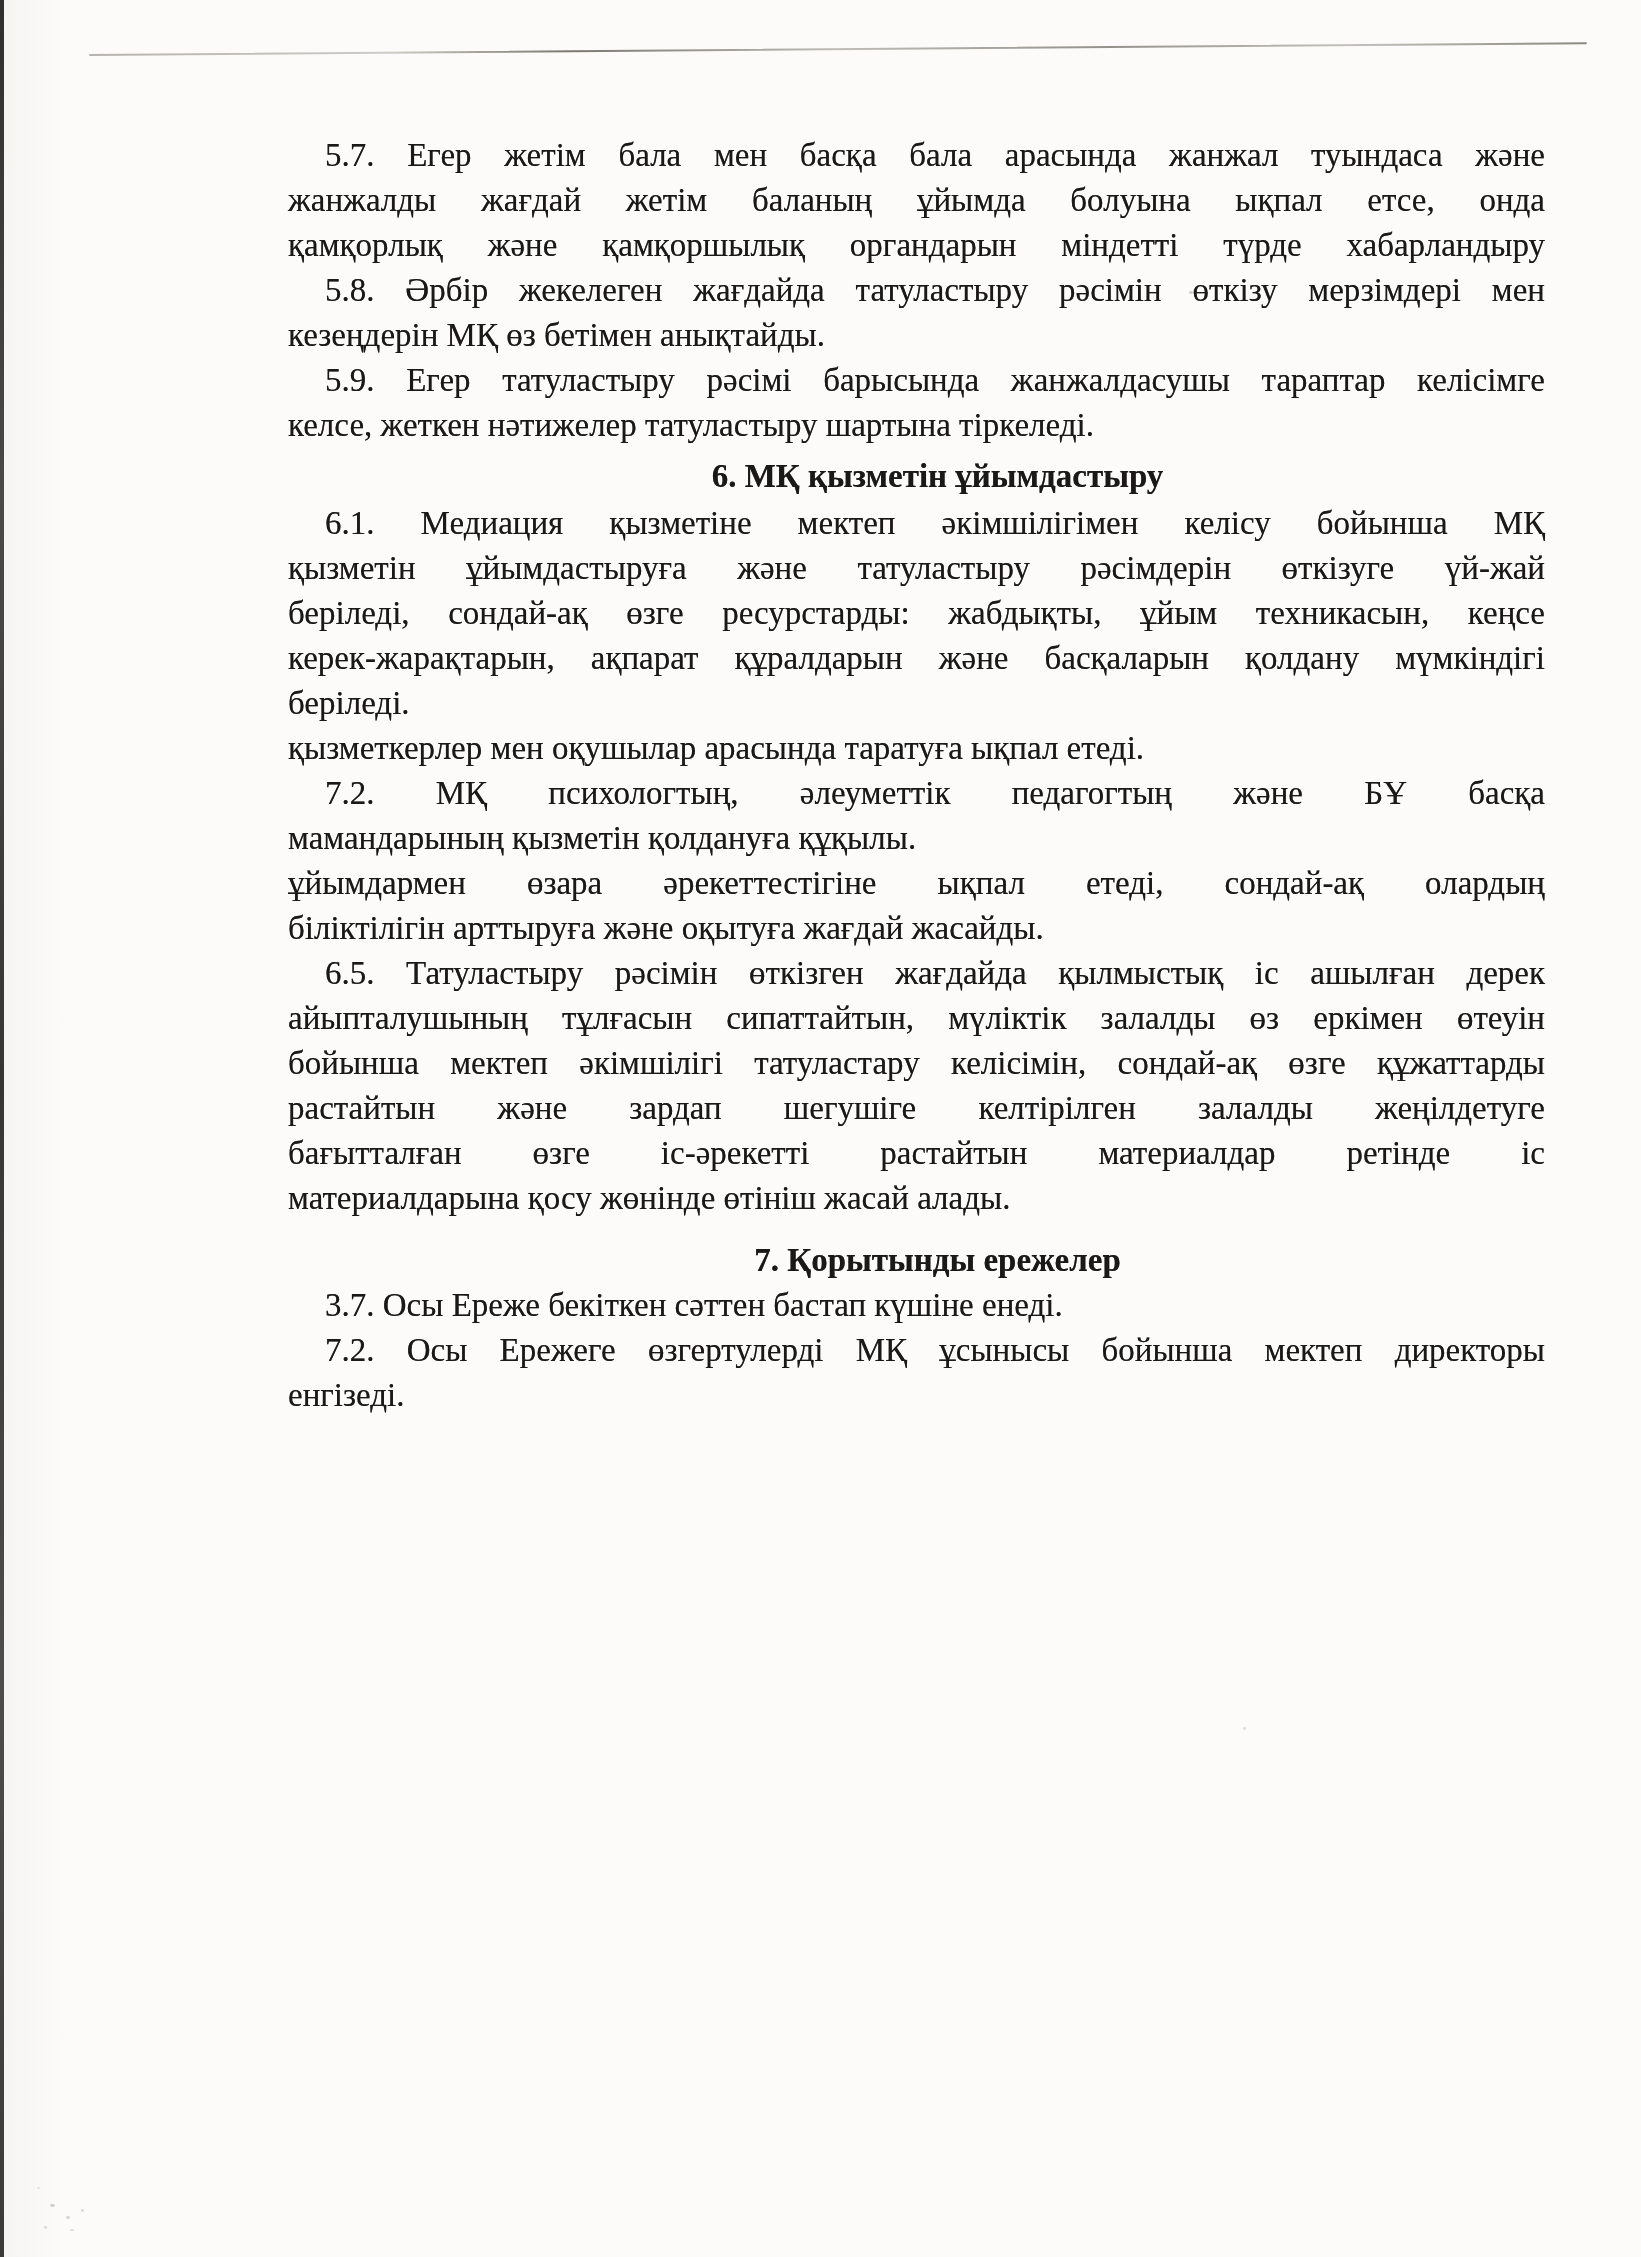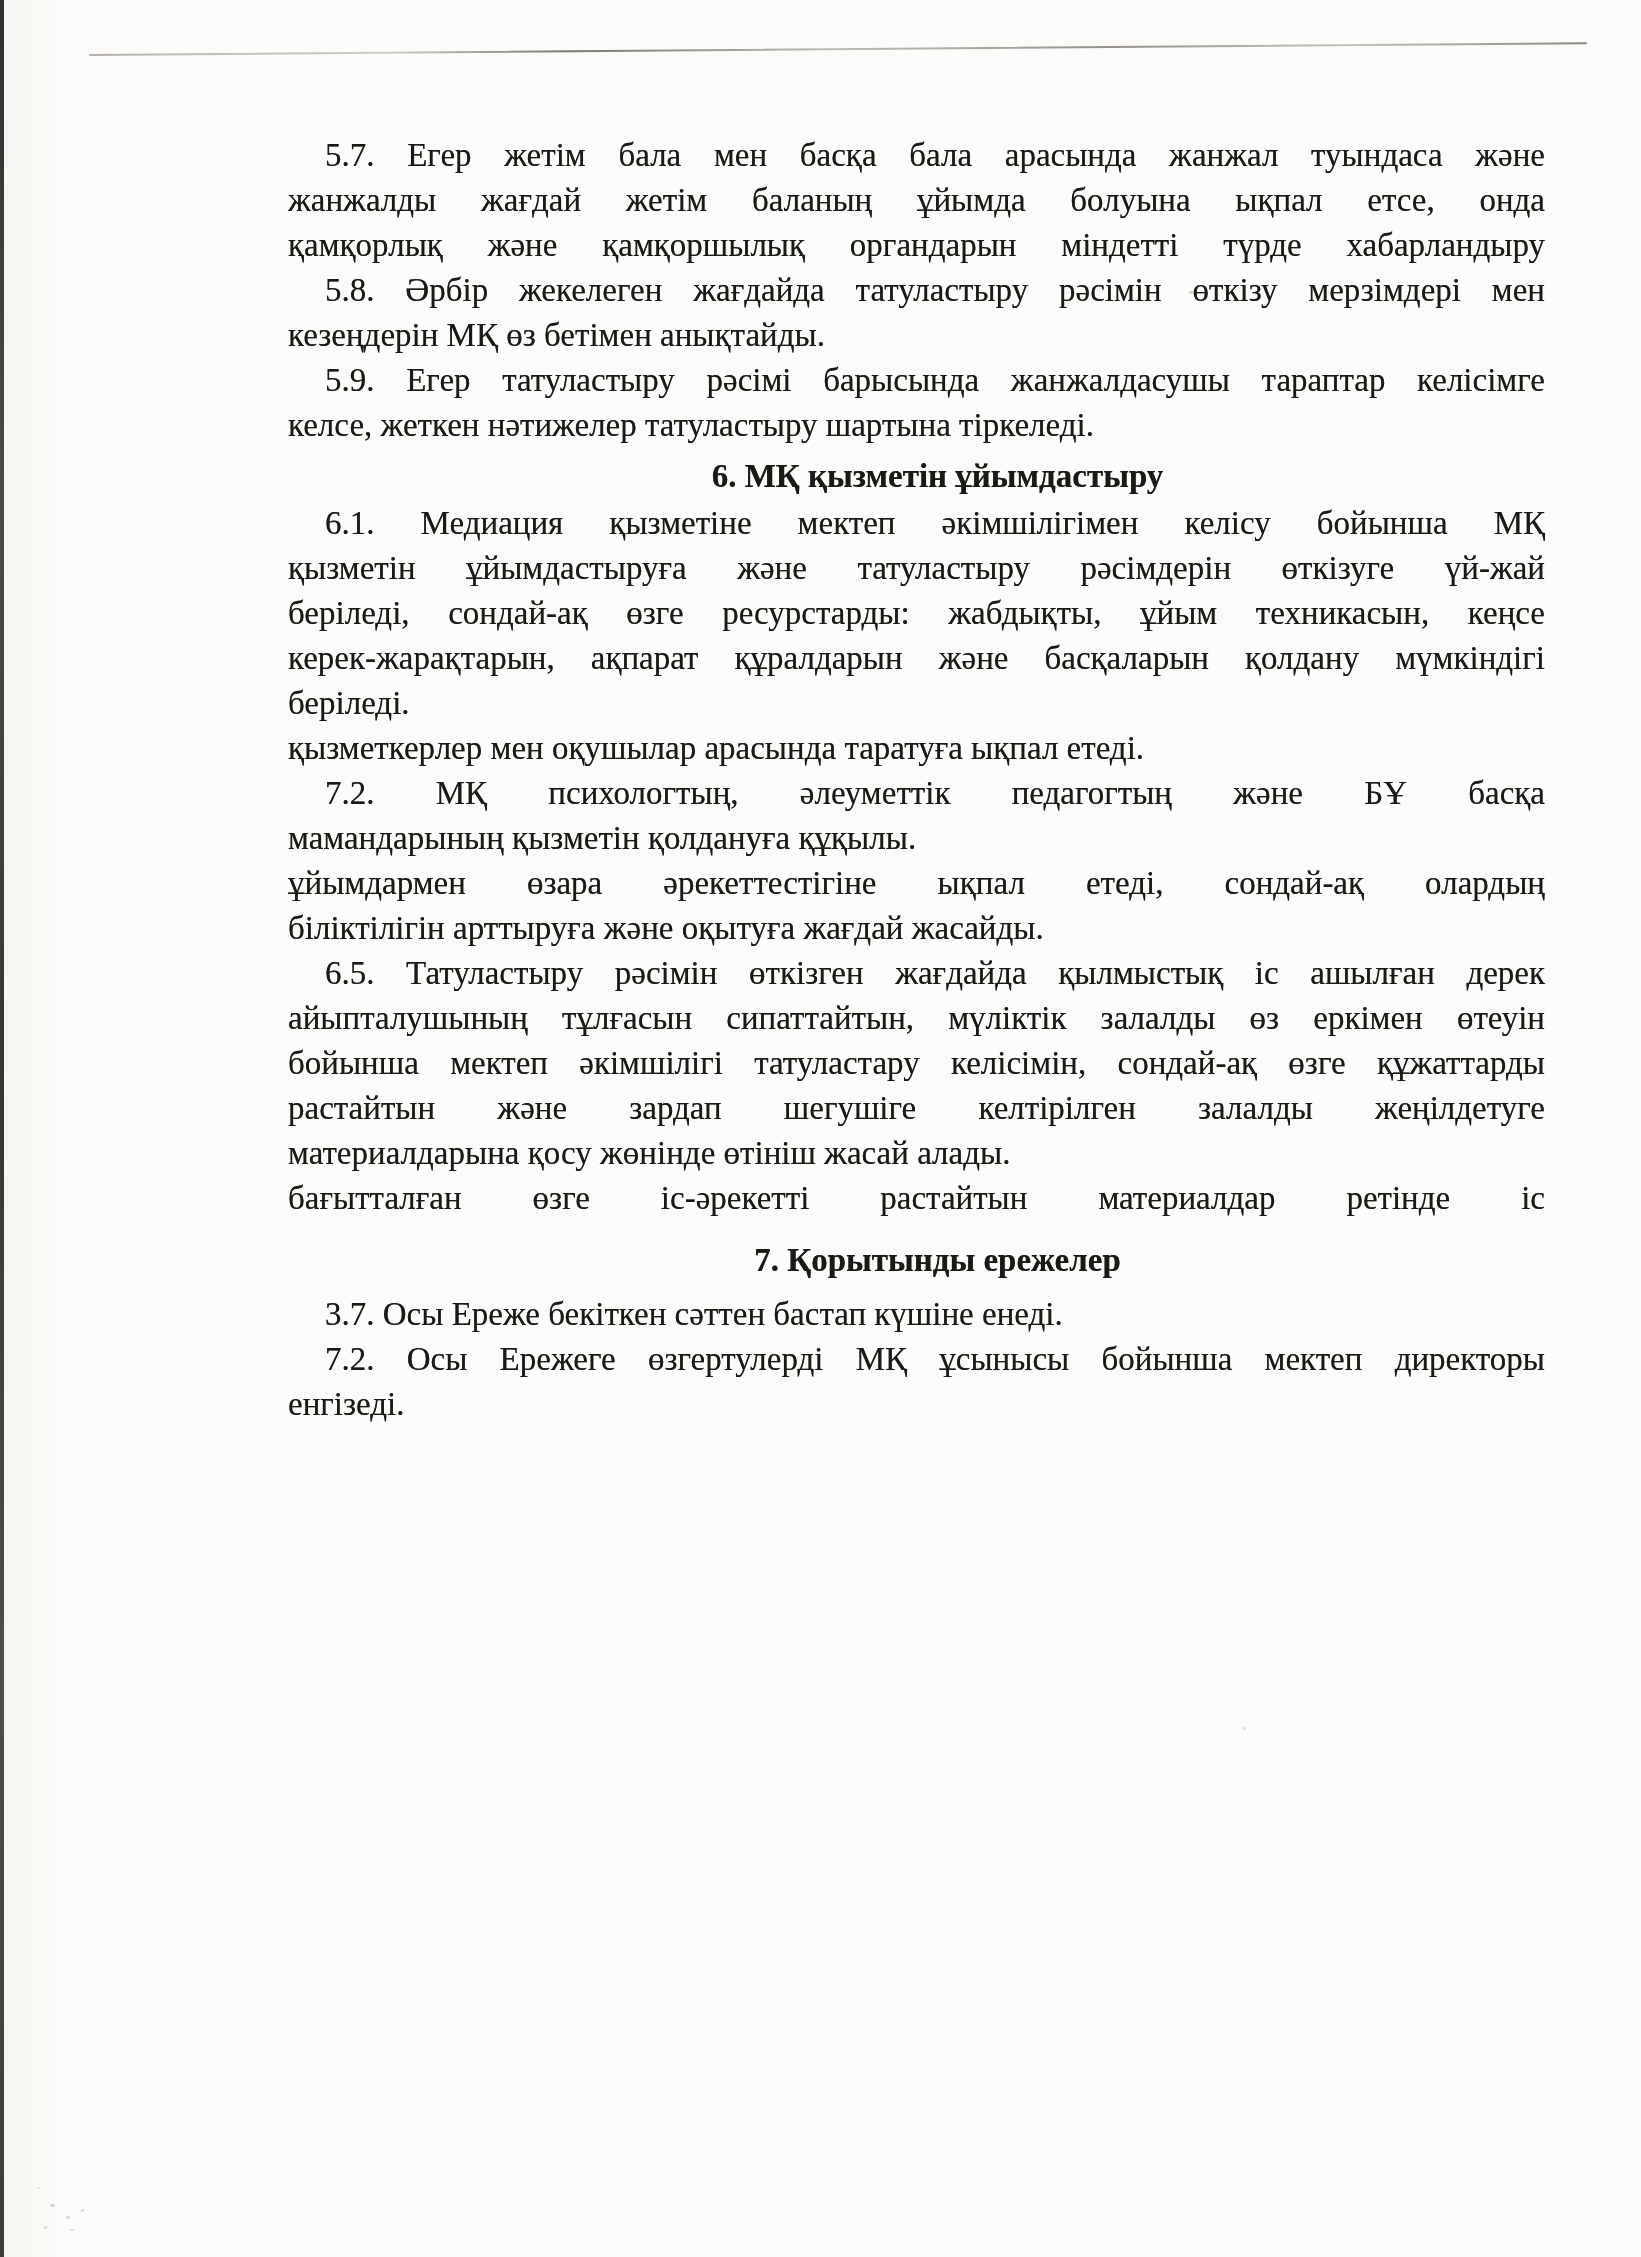--- a/index.html
+++ b/index.html
@@ -58,21 +58,21 @@
   .line.last { text-align-last: left; }
   .line.first { padding-left: 37px; }
   .heading {
     font-weight: 700;
     text-align: center;
     position: relative;
     left: 21px;
     margin-top: 5.8px;
     margin-bottom: 1.9px;
   }
-  .heading[data-name="section-heading-7"] { margin-top: 17.4px; margin-bottom: 9px; }
+  .heading[data-name="section-heading-7"] { margin-top: 17.4px; margin-bottom: 0; }
   
   .speck {
     position: absolute;
     background: #a9a59c;
     border-radius: 50%;
     opacity: 0.8;
   }
   .s1 { left: 1189px; top: 291px; width: 3.9px; height: 2.9px; opacity: 0.55; }
   .s2 { left: 1243px; top: 1727px; width: 2.9px; height: 2.9px; opacity: 0.35; }
   .s3 { left: 50px;  top: 2204px; width: 4.8px; height: 2.9px; opacity: 0.5; }
@@ -119,22 +119,22 @@
       </div>
       <div class="para" data-name="paragraph-6-4">
         <div class="line jl" data-name="paragraph-line">ұйымдармен өзара әрекеттестігіне ықпал етеді, сондай-ақ олардың</div>
         <div class="line last" data-name="paragraph-line">біліктілігін арттыруға және оқытуға жағдай жасайды.</div>
       </div>
       <div class="para" data-name="paragraph-6-5">
         <div class="line first jl" data-name="paragraph-line">6.5. Татуластыру рәсімін өткізген жағдайда қылмыстық іс ашылған дерек</div>
         <div class="line jl" data-name="paragraph-line">айыпталушының тұлғасын сипаттайтын, мүліктік залалды өз еркімен өтеуін</div>
         <div class="line jl" data-name="paragraph-line">бойынша мектеп әкімшілігі татуластару келісімін, сондай-ақ өзге құжаттарды</div>
         <div class="line jl" data-name="paragraph-line">растайтын және зардап шегушіге келтірілген залалды жеңілдетуге</div>
+        <div class="line jl" data-name="paragraph-line">бағытталған өзге іс-әрекетті растайтын материалдар ретінде іс</div>
         <div class="line last" data-name="paragraph-line">материалдарына қосу жөнінде өтініш жасай алады.</div>
-        <div class="line jl" data-name="paragraph-line">бағытталған өзге іс-әрекетті растайтын материалдар ретінде іс</div>
       </div>
       <div class="heading" data-name="section-heading-7">7. Қорытынды ережелер</div>
       <div class="para" data-name="paragraph-7-1">
         <div class="line first last" data-name="paragraph-line">3.7. Осы Ереже бекіткен сәттен бастап күшіне енеді.</div>
       </div>
       <div class="para" data-name="paragraph-7-2">
         <div class="line first jl" data-name="paragraph-line">7.2. Осы Ережеге өзгертулерді МҚ ұсынысы бойынша мектеп директоры</div>
         <div class="line last" data-name="paragraph-line">енгізеді.</div>
       </div>
     </div>

